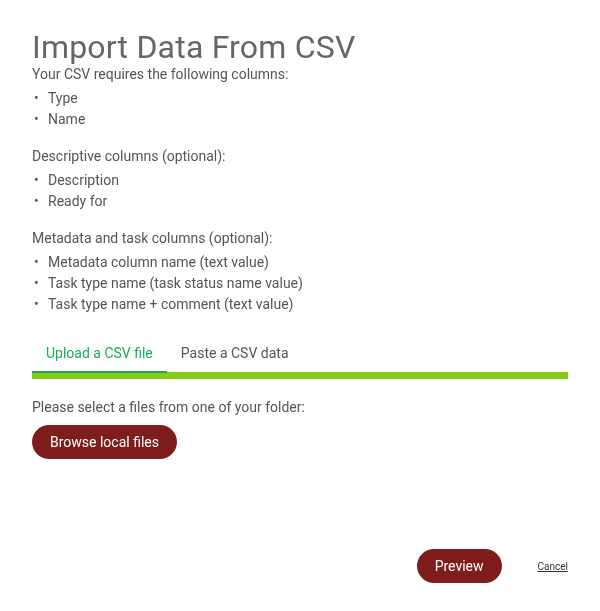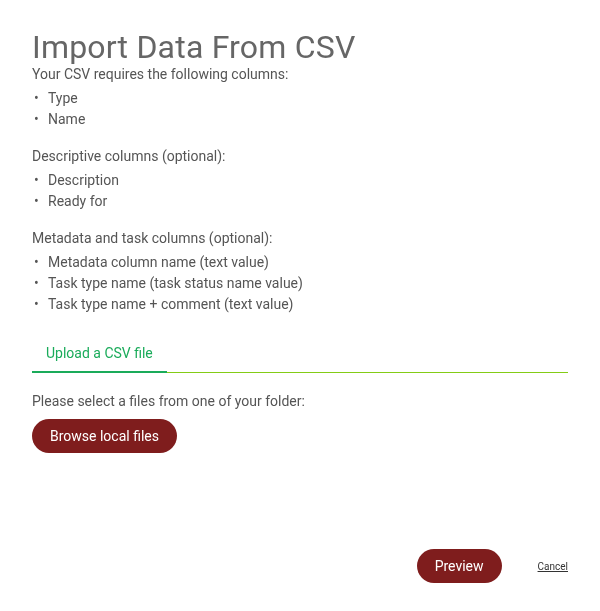--- a/index.html
+++ b/index.html
@@ -40,21 +40,21 @@
       padding-left: 16px;
     }
     .bullet-list li::before {
       content: "•";
       position: absolute;
       left: 2px;
       color: #555555;
     }
     .tabs {
       display: flex;
-      border-bottom: 1px solid #84cc16;
+      border-bottom: 7px solid #84cc16;
       margin-top: 20px;
       margin-bottom: 20px;
     }
     .tab {
       padding: 10px 14px 10px 14px;
       font-size: 14px;
       cursor: pointer;
       color: #555555;
       border-bottom: 2px solid transparent;
       margin-bottom: -1px;
@@ -120,20 +120,21 @@
   <p class="section-heading">Metadata and task columns (optional):</p>
   <ul class="bullet-list">
     <li>Metadata column name (text value)</li>
     <li>Task type name (task status name value)</li>
     <li>Task type name + comment (text value)</li>
   </ul>
 </div>
 
 <div class="tabs">
   <div class="tab active">Upload a CSV file</div>
+  <div class="tab">Paste a CSV data</div>
 </div>
 
 <p class="prompt-text">Please select a files from one of your folder:</p>
 <button class="btn-green">Browse local files</button>
 
 <div class="footer">
   <button class="btn-green">Preview</button>
   <span class="cancel-link">Cancel</span>
 </div>
 

